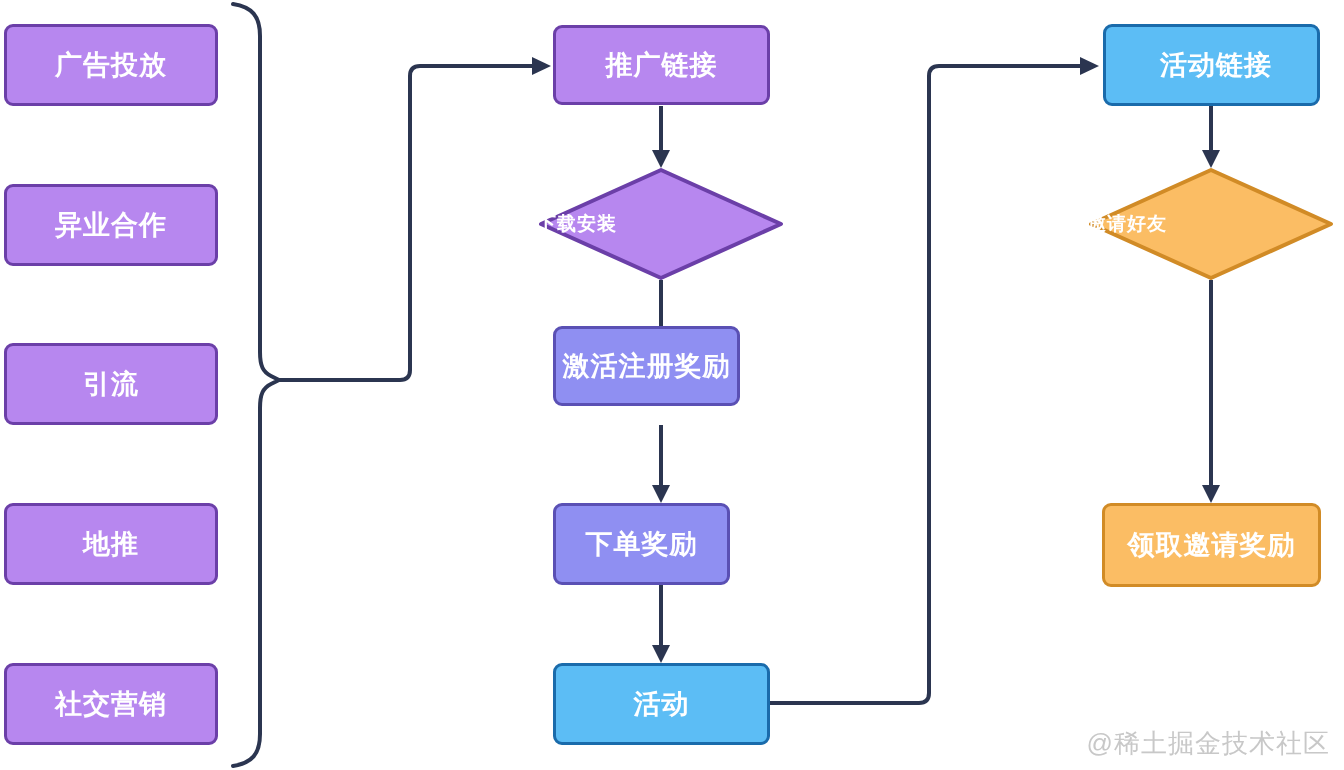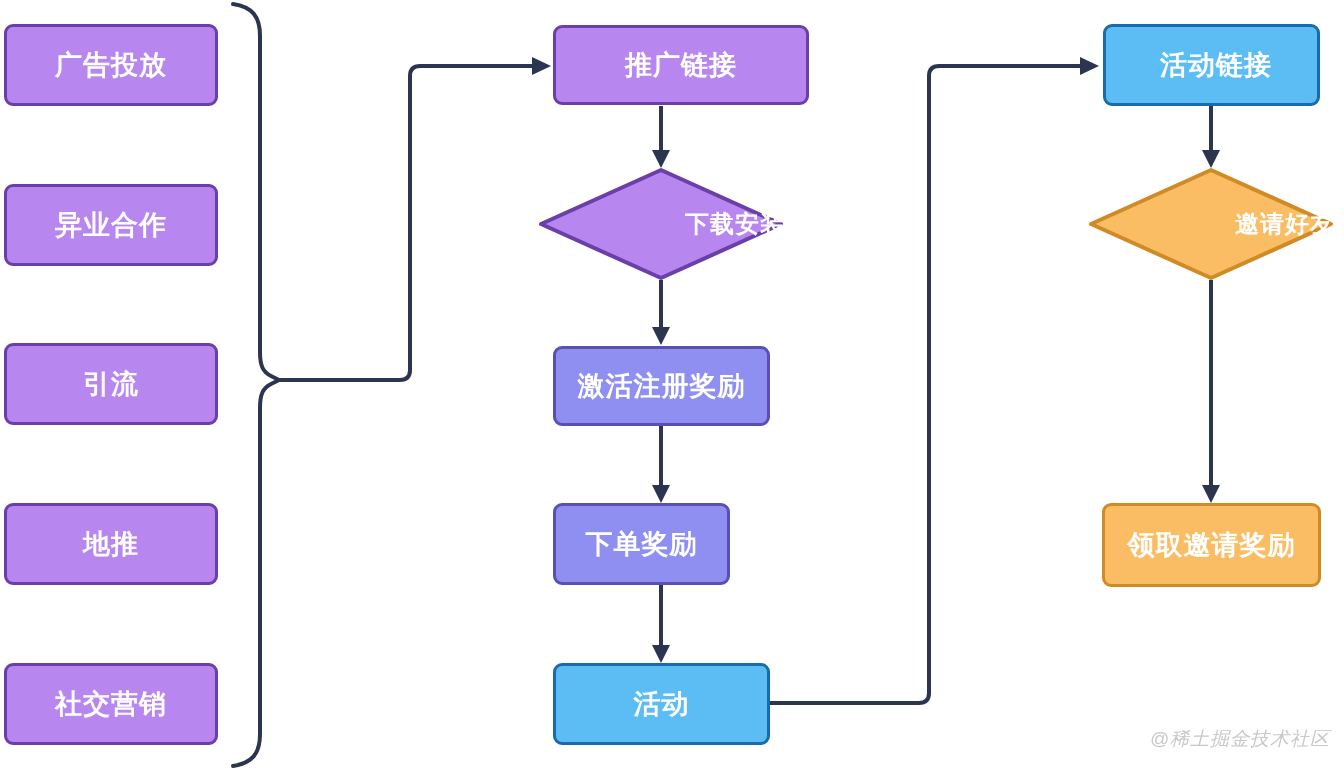--- a/index.html
+++ b/index.html
@@ -32,45 +32,45 @@
   .box-purple{background:var(--purple_fill);border:3px solid var(--purple_border);}
   .box-indigo{background:var(--indigo_fill);border:3px solid var(--indigo_border);}
   .box-blue{background:var(--blue_fill);border:3px solid var(--blue_border);}
   .box-orange{background:var(--orange_fill);border:3px solid var(--orange_border);}
 
   
   .n-src{left:4px;width:214px;height:82px;justify-content:center;}
   .n-src0{top:24px;} .n-src1{top:184px;} .n-src2{top:343px;} .n-src3{top:503px;} .n-src4{top:663px;}
 
   
-  .n-promo{left:553px;top:25px;width:256px;height:80px;}
-  .n-actreward{left:553px;top:346px;width:217px;height:80px;}
+  .n-promo{left:553px;top:25px;width:217px;height:80px;}
+  .n-actreward{left:553px;top:326px;width:187px;height:80px;}
   .n-orderreward{left:553px;top:503px;width:177px;height:82px;}
   .n-activity{left:553px;top:663px;width:217px;height:82px;}
 
   
   .n-actlink{left:1103px;top:24px;width:217px;height:82px;padding-left:9px;}
   .n-claim{left:1102px;top:503px;width:219px;height:84px;}
 
   
   .diamond{
     position:absolute;z-index:2;width:248px;height:116px;
-    display:flex;align-items:center;justify-content:flex-end;
-    color:var(--node_text);font-size:24px;font-weight:bold;letter-spacing:1px;
+    display:flex;align-items:center;justify-content:flex-start;
+    color:var(--node_text);font-size:19px;font-weight:bold;letter-spacing:1px;
   }
   .diamond svg{position:absolute;left:0;top:0;width:100%;height:100%;}
   .diamond .dlabel{position:relative;z-index:1;}
   .dia-mid{left:537px;top:166px;}
   .dia-right{left:1087px;top:166px;}
   .dia-purple polygon{fill:var(--purple_fill);stroke:var(--purple_border);stroke-width:4;stroke-linejoin:round;}
   .dia-orange polygon{fill:var(--orange_fill);stroke:var(--orange_border);stroke-width:4;stroke-linejoin:round;}
 
   .watermark{
     position:absolute;z-index:3;right:14px;top:726px;
-    color:var(--watermark);font-size:19px;letter-spacing:1px;font-style:italic;
+    color:var(--watermark);font-size:26px;letter-spacing:1px;
   }
 </style>
 </head>
 <body>
 
 <svg id="connectors" viewBox="0 0 1344 770">
 
   <g>
     <path d="M 233,4 C 252,7 260,16 260,36 L 260,352 C 260,366 263,372 271,376 L 279,380 L 271,384 C 263,388 260,394 260,408 L 260,734 C 260,754 252,763 233,766"></path>
   </g>

